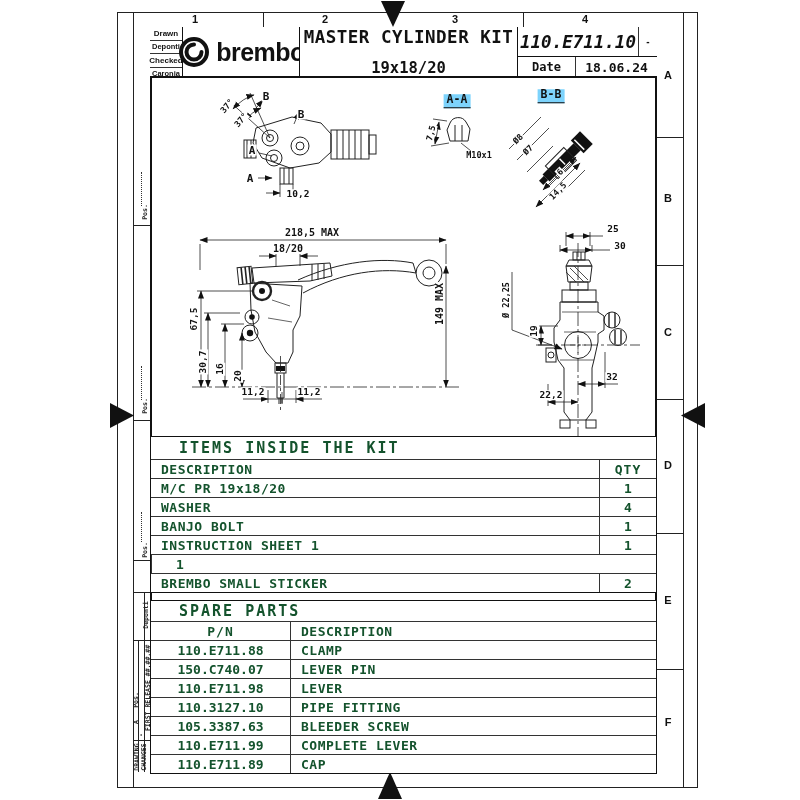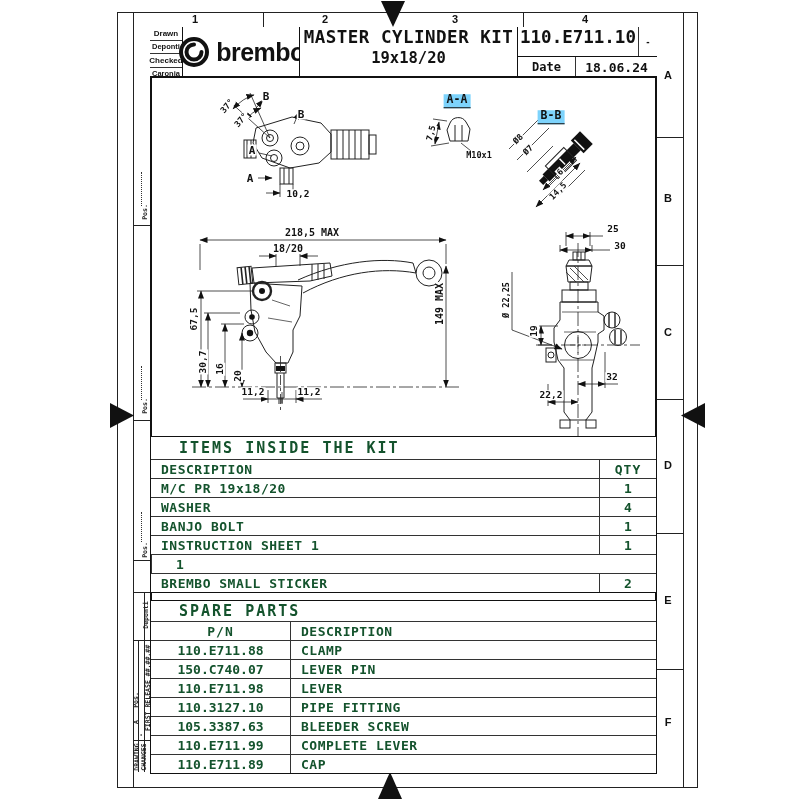--- a/index.html
+++ b/index.html
@@ -104,28 +104,28 @@
       <span style="display:inline-flex;">
         <svg width="34" height="34" viewBox="0 0 34 34">
           <circle cx="17" cy="17" r="13" fill="none" stroke="#111" stroke-width="4"></circle>
           <path d="M17,9.5 A7.5,7.5 0 1 0 24.5,17" fill="none" stroke="#111" stroke-width="4" stroke-linecap="round"></path>
         </svg>
       </span>
       <span class="brand-word">brembo</span>
     </div>
   </div>
 
-  <div class="tb-cell" style="left:300px;top:27px;width:218px;height:50px;border-right:1.4px solid #111;display:flex;flex-direction:column;justify-content:flex-start;gap:2px;">
+  <div class="tb-cell" style="left:300px;top:27px;width:218px;height:50px;border-right:1.4px solid #111;display:flex;flex-direction:column;justify-content:space-between;gap:2px;">
     <div class="title-line1">MASTER CYLINDER KIT</div>
     <div class="title-line2">19x18/20</div>
   </div>
 
   <div class="tb-cell" style="left:518px;top:27px;width:139px;height:50px;">
     <div style="display:flex;height:30px;border-bottom:1.4px solid #111;box-sizing:border-box;">
-      <div style="flex:1;display:flex;align-items:flex-start;justify-content:center;">
+      <div style="flex:1;display:flex;align-items:center;justify-content:center;font-style:italic;">
         <span class="pn">110.E711.10</span>
       </div>
       <div style="width:19px;border-left:1px solid #333;display:flex;align-items:center;justify-content:center;box-sizing:border-box;">
         <span style="font-size:10px;font-weight:bold;">-</span>
       </div>
     </div>
     <div style="display:flex;height:20px;box-sizing:border-box;">
       <div style="width:58px;border-right:1px solid #333;display:flex;align-items:center;justify-content:center;box-sizing:border-box;">
         <span style="font-size:12px;font-weight:bold;font-family:'DejaVu Sans Mono',monospace;">Date</span>
       </div>
@@ -300,21 +300,21 @@
   <span class="ctr dim f9 r50" style="left:227px;top:106px;">37°</span>
   <span class="ctr dim f9 r50" style="left:241px;top:120px;">37°</span>
   <span class="ctr dim f11" style="left:252px;top:150px;">A</span>
   <span class="ctr dim f11" style="left:250px;top:178px;">A</span>
   <span class="ctr dim" style="left:298px;top:194px;">10,2</span>
 
   <span class="ctr sect" style="left:457px;top:101px;">A-A</span>
   <span class="ctr dim f9 r75" style="left:431px;top:133px;">7,5</span>
   <span class="ctr dim f9" style="left:479px;top:155px;">M10x1</span>
 
-  <span class="ctr sect" style="left:551px;top:117px;">B-B</span>
+  <span class="ctr sect" style="left:551px;top:96px;">B-B</span>
   <span class="ctr dim f9 r45" style="left:518px;top:139px;">Ø8</span>
   <span class="ctr dim f9 r45" style="left:528px;top:150px;">Ø7</span>
   <span class="ctr dim f9 r45" style="left:560px;top:172px;">6</span>
   <span class="ctr dim f9 r45" style="left:558px;top:191px;">14,5</span>
 
   <span class="ctr dim f10" style="left:312px;top:233px;">218,5 MAX</span>
   <span class="ctr dim f10" style="left:288px;top:249px;">18/20</span>
   <span class="ctr dim f10 r90" style="left:440px;top:304px;">149 MAX</span>
   <span class="ctr dim r90" style="left:194px;top:319px;">67,5</span>
   <span class="ctr dim r90" style="left:203px;top:362px;">30,7</span>

